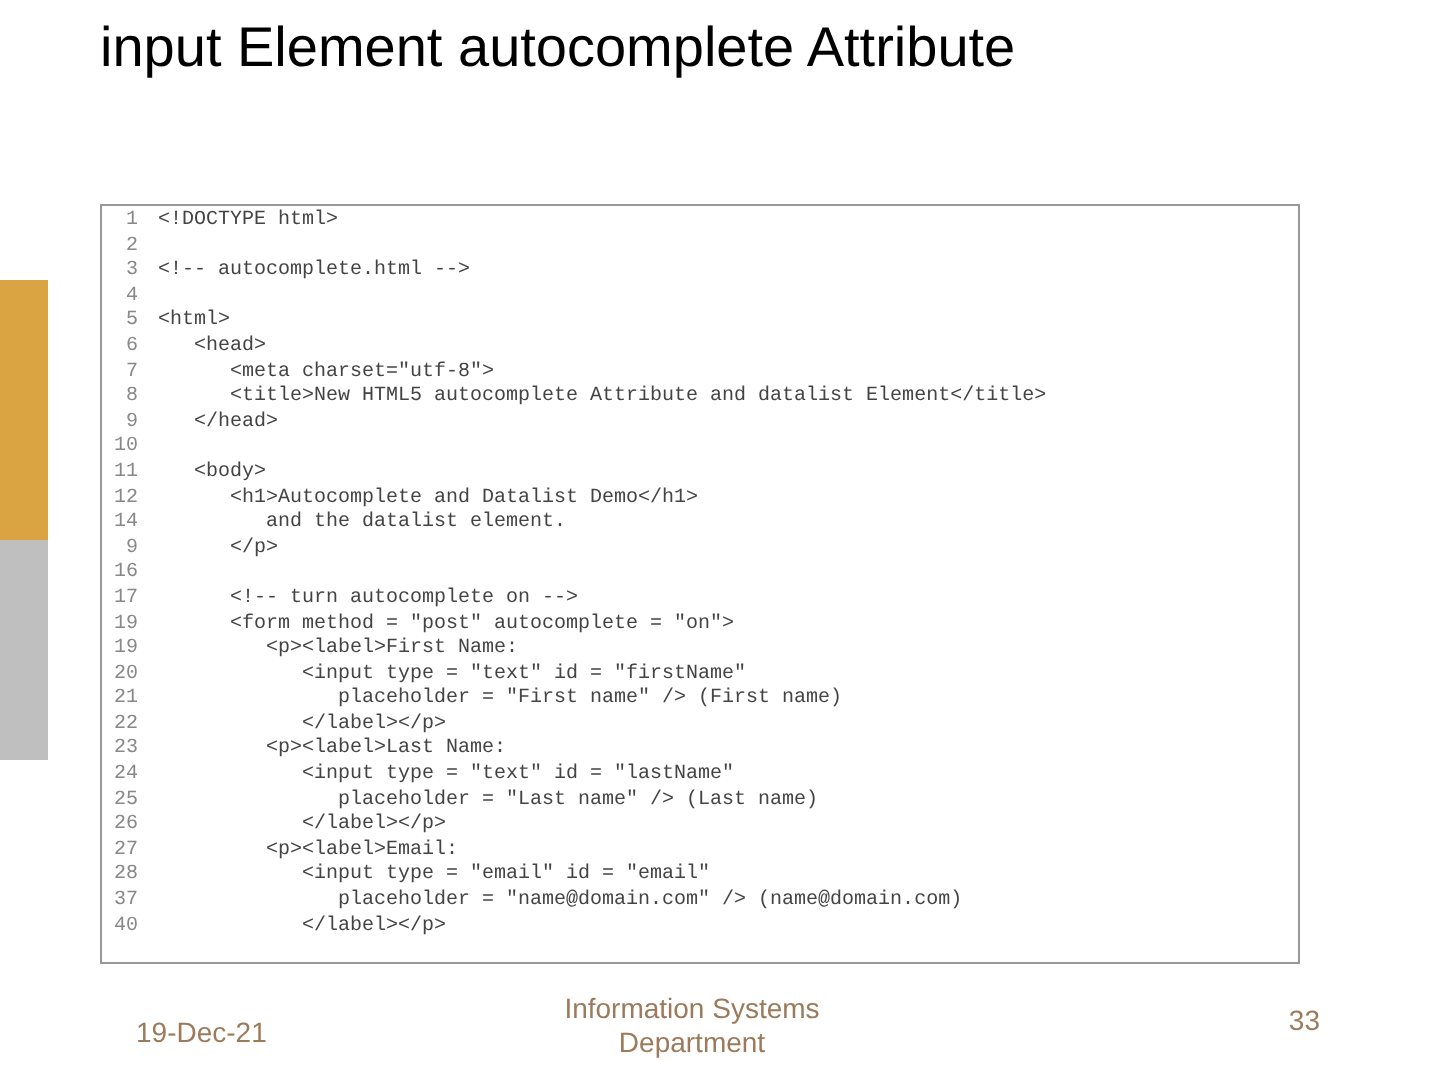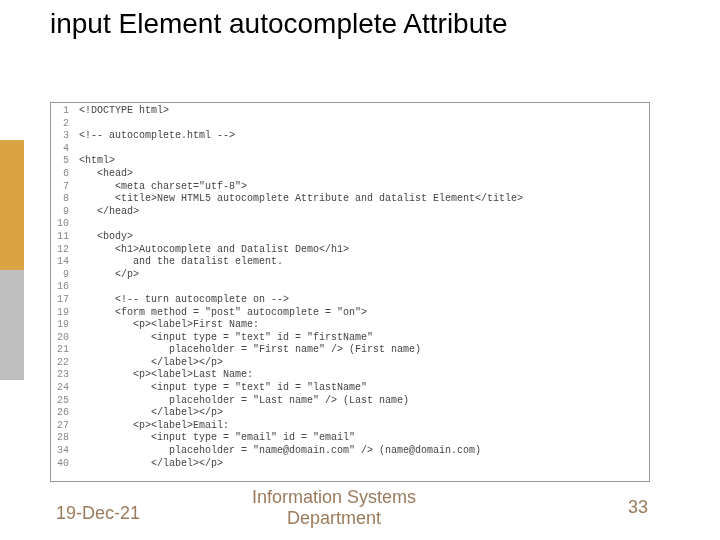--- a/index.html
+++ b/index.html
@@ -61,25 +61,25 @@
     width: 22px;
     text-align: right;
     color: #888;
     padding-right: 4px;
     flex-shrink: 0;
   }
   .code-text { color: #444; }
   .footer {
     position: absolute;
     bottom: 10px;
-    left: 0;
+    left: 12px;
     width: 668px;
     display: flex;
     align-items: center;
-    font-size: 18px;
+    font-size: 14px;
     color: #9b7b5b;
   }
   .footer-date { position: absolute; left: 56px; bottom: 6px; }
   .footer-center { width: 100%; text-align: center; line-height: 1.2; }
   .footer-page { position: absolute; right: 20px; bottom: 12px; }
 </style>
 </head>
 <body>
 
 <div class="sidebar-accent"></div>
@@ -110,21 +110,21 @@
     <div class="code-line"><span class="lineno">19</span><span class="code-text">          &lt;p&gt;&lt;label&gt;First Name:</span></div>
     <div class="code-line"><span class="lineno">20</span><span class="code-text">             &lt;input type = "text" id = "firstName"</span></div>
     <div class="code-line"><span class="lineno">21</span><span class="code-text">                placeholder = "First name" /&gt; (First name)</span></div>
     <div class="code-line"><span class="lineno">22</span><span class="code-text">             &lt;/label&gt;&lt;/p&gt;</span></div>
     <div class="code-line"><span class="lineno">23</span><span class="code-text">          &lt;p&gt;&lt;label&gt;Last Name:</span></div>
     <div class="code-line"><span class="lineno">24</span><span class="code-text">             &lt;input type = "text" id = "lastName"</span></div>
     <div class="code-line"><span class="lineno">25</span><span class="code-text">                placeholder = "Last name" /&gt; (Last name)</span></div>
     <div class="code-line"><span class="lineno">26</span><span class="code-text">             &lt;/label&gt;&lt;/p&gt;</span></div>
     <div class="code-line"><span class="lineno">27</span><span class="code-text">          &lt;p&gt;&lt;label&gt;Email:</span></div>
     <div class="code-line"><span class="lineno">28</span><span class="code-text">             &lt;input type = "email" id = "email"</span></div>
-    <div class="code-line"><span class="lineno">34</span><span class="code-text">                placeholder = "name@domain.com" /&gt; (name@domain.com)</span></div>
+    <div class="code-line"><span class="lineno">37</span><span class="code-text">                placeholder = "name@domain.com" /&gt; (name@domain.com)</span></div>
     <div class="code-line"><span class="lineno">40</span><span class="code-text">             &lt;/label&gt;&lt;/p&gt;</span></div>
   </div>
 
 <div class="footer">
   <div class="footer-date">19-Dec-21</div>
   <div class="footer-center">
     <div>Information Systems</div>
     <div>Department</div>
   </div>
   <div class="footer-page">33</div>

